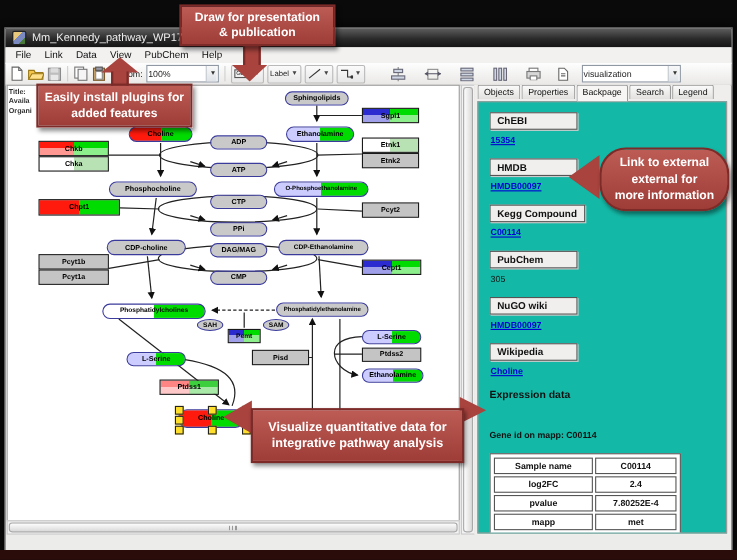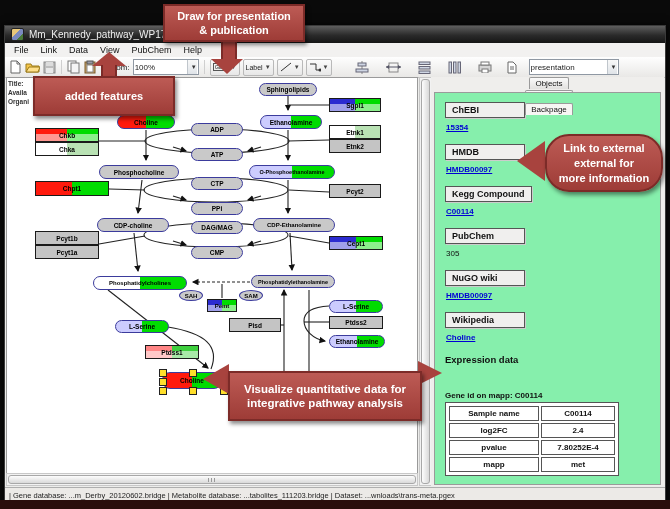--- a/index.html
+++ b/index.html
@@ -43,33 +43,33 @@
         background:repeating-linear-gradient(90deg,#999 0 1px,transparent 1px 3px);}
   .vscroll{position:absolute;left:414px;top:51px;width:11px;bottom:16px;background:#f2f2f2;border:1px solid #c8c8c8;}
   .vthumb{position:absolute;left:1px;top:1px;bottom:1px;width:7px;border:1px solid #a8a8a8;border-radius:3px;
           background:linear-gradient(90deg,#fdfdfd,#d9d9d9);}
   .statusbar{position:absolute;left:0;right:0;bottom:0;height:14px;background:#eceae7;
              border-top:1px solid #aeaeae;display:flex;align-items:center;padding-left:4px;
              font-size:7.5px;color:#222;white-space:nowrap;overflow:hidden;}
 
   
   .panel{position:absolute;left:426px;top:51px;right:1px;bottom:16px;background:#efeeec;}
-  .tabs{display:flex;align-items:center;height:15px;padding-left:3px;gap:1px;font-size:8px;color:#111;flex-direction:column;}
+  .tabs{display:flex;align-items:flex-start;height:15px;padding-left:3px;gap:1px;font-size:8px;color:#111;}
   .tab{border:1px solid #9a9a9a;border-bottom:none;border-radius:2px 2px 0 0;height:10px;
        padding:1px 5px;background:linear-gradient(#fafafa,#e2e1df);}
   .tab.selected{height:12px;background:#f7f6f4;position:relative;z-index:2;}
-  .panel-body{position:absolute;left:3px;right:3px;top:15px;bottom:1px;background:#86efac;
+  .panel-body{position:absolute;left:3px;right:3px;top:15px;bottom:1px;background:#14b8a6;
               border:1px solid #9a9a9a;padding:9px 4px 0 10px;font-size:8px;color:#111;overflow:hidden;}
   .bp-header{display:inline-block;border:1px solid #555;background:#f0efee;font-weight:bold;
              font-size:9px;padding:2px 6px;min-width:66px;box-shadow:1px 1px 0 #ccc;}
   .bp-value{display:block;margin:5px 0 12px 1px;font-weight:bold;font-size:8px;}
   .bp-link{color:#0000d4;text-decoration:underline;}
   .bp-plain{color:#111;font-weight:normal;}
   .bp-expression{font-weight:bold;font-size:9.5px;margin:4px 0 26px 0;}
-  .bp-geneid{font-weight:bold;font-size:8px;margin:0 0 2px 0;}
+  .bp-geneid{font-weight:bold;font-size:8px;margin:0 0 12px 0;}
   .bp-tablewrap{display:inline-block;border:1px solid #555;padding:1px;background:#fff;}
   table.bp{border-collapse:separate;border-spacing:2px;}
   table.bp td{border:1px solid #555;font-size:8px;font-weight:bold;text-align:center;padding:2px 4px;}
   td.c1{width:80px;} td.c2{width:64px;}
 
   
   .pnode{position:absolute;display:flex;align-items:center;justify-content:center;
          white-space:nowrap;color:#000;font-weight:bold;box-sizing:border-box;z-index:2;}
   .pill{border:1px solid #3b3b9c;border-radius:8px;font-size:6.5px;}
   .box{border:1px solid #1a1a1a;font-size:6.5px;}
@@ -209,21 +209,21 @@
           </svg>
         </span>
       <span class="tb-btn" style="margin:0 4px;">
           <svg class="micon" width="12" height="13">
             <path d="M2,1 h5 l3,3 v8 h-8 z" fill="#fff" stroke="#666"></path>
             <line x1="4" y1="6" x2="8" y2="6" stroke="#666"></line>
             <line x1="4" y1="8" x2="8" y2="8" stroke="#666"></line>
           </svg>
         </span>
       <span class="combo" style="width:86px;justify-content:space-between;margin-left:4px;">
-        <span>presentation</span>
+        <span>visualization</span>
         <span class="caret">▼</span>
       </span>
     </div>
 
     <div class="canvas-col">
       <div class="canvas" id="canvas">
         <div class="side-info">
           <div>Title:</div>
           <div>Availa</div>
           <div>Organi</div>
@@ -369,35 +369,33 @@
             <tr>
               <td class="c1">mapp</td>
               <td class="c2">met</td>
                 </tr>
           </tbody>
             </table>
         </div>
       </div>
     </div>
 
-    <div class="statusbar">
-      <span>| Gene database: ...m_Derby_20120602.bridge | Metabolite database: ...tabolites_111203.bridge | Dataset: ...wnloads\trans-meta.pgex</span>
-    </div>
   </div>
 
   <div class="callout" style="left:163px;top:4px;width:138px;height:34px;">
     <span>Draw for presentation</span>
     <span>&amp; publication</span>
   </div>
   <div class="stem" style="left:221px;top:40px;width:12px;height:20px;"></div>
   <div class="tri" style="left:211px;top:59px;border-left:16px solid transparent;border-right:16px solid transparent;border-top:15px solid #a8433e;"></div>
 
   <div class="tri" style="left:92px;top:52px;border-left:17px solid transparent;border-right:17px solid transparent;border-bottom:14px solid #a8433e;"></div>
   <div class="stem" style="left:101px;top:65px;width:12px;height:13px;"></div>
   <div class="callout" style="left:33px;top:76px;width:138px;height:36px;">
+    <span>Easily install plugins for</span>
     <span>added features</span>
   </div>
 
   <div class="tri" style="left:517px;top:141px;border-top:20px solid transparent;border-bottom:20px solid transparent;border-right:28px solid #a8433e;"></div>
   <div class="callout" style="left:545px;top:134px;width:114px;height:54px;line-height:15px;border-radius:24px;">
     <span>Link  to external</span>
     <span>external  for</span>
     <span>more information</span>
   </div>
 

